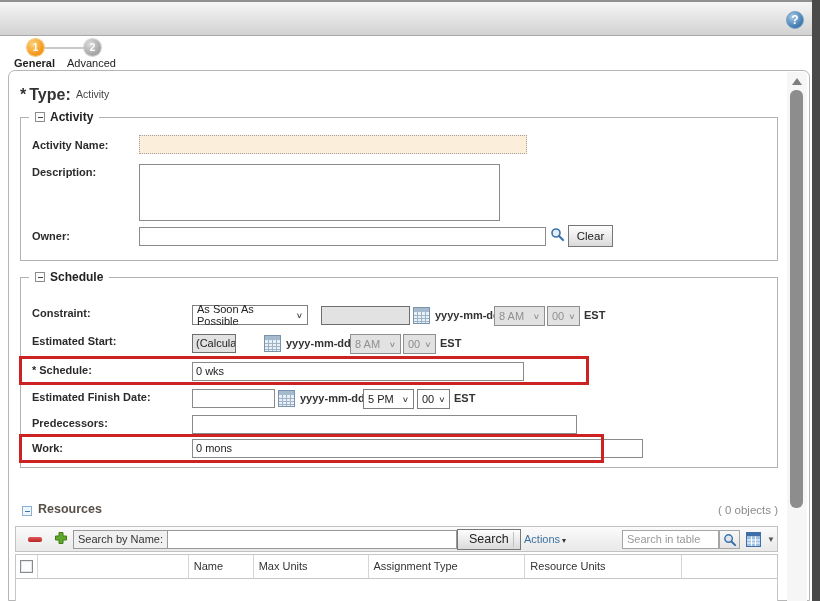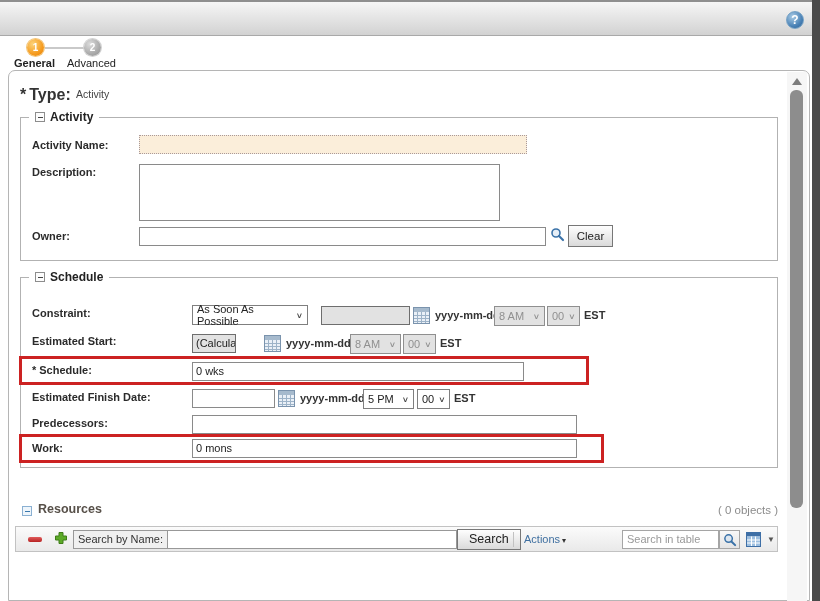--- a/index.html
+++ b/index.html
@@ -250,21 +250,21 @@
     <div class="sel" style="left:396px; top:111px; width:33px;">
       <span>00</span>
       <span class="arw">∨</span>
     </div>
     <div class="tz" style="left:433px; top:114px;">EST</div>
 
     <div class="lbl" style="left:11px; top:139px;">Predecessors:</div>
     <div class="tf" style="left:171px; top:137px; width:385px;"></div>
 
     <div class="lbl" style="left:11px; top:164px;">Work:</div>
-    <div class="tf" style="left:171px; top:161px; width:385px;">0 mons</div>
+    <div class="tf" style="left:171px; top:161px; width:451px;">0 mons</div>
   </div>
 
   <div id="redbox-duration" class="redbox"></div>
   <div id="redbox-work" class="redbox"></div>
 
   <div id="res-collapse" class="minusbox blue"></div>
   <div id="res-title">Resources</div>
   <div id="res-count">( 0 objects )</div>
 
   <div id="toolbar">
@@ -294,18 +294,32 @@
       <svg width="15" height="15" viewBox="0 0 15 15">
         <rect x="0.5" y="0.5" width="14" height="14" fill="#fff" stroke="#3e6fa6"></rect>
         <rect x="1" y="1" width="13" height="3.5" fill="#3e6fa6"></rect>
         <rect x="1" y="4.5" width="13" height="9.5" fill="#9dbfe0"></rect>
         <path d="M1 8h13M1 11h13M5.5 4.5v9.5M9.5 4.5v9.5" stroke="#fff" stroke-width="1" fill="none"></path>
       </svg>
     </div>
     <div id="grid-caret">▼</div>
   </div>
 
+  <div id="res-table">
+    <div id="res-head">
+      <div class="th c0">
+        <div id="sel-all"></div>
+      </div>
+      <div class="th c1"></div>
+      <div class="th c2">Name</div>
+      <div class="th c3">Max Units</div>
+      <div class="th c4">Assignment Type</div>
+      <div class="th c5">Resource Units</div>
+      <div class="th c6"></div>
+    </div>
+    <div id="res-body"></div>
+  </div>
 
   <div id="scroll-track"></div>
   <div id="scroll-up"></div>
   <div id="scroll-thumb"></div>
 
 </div>
 
 </body></html>

